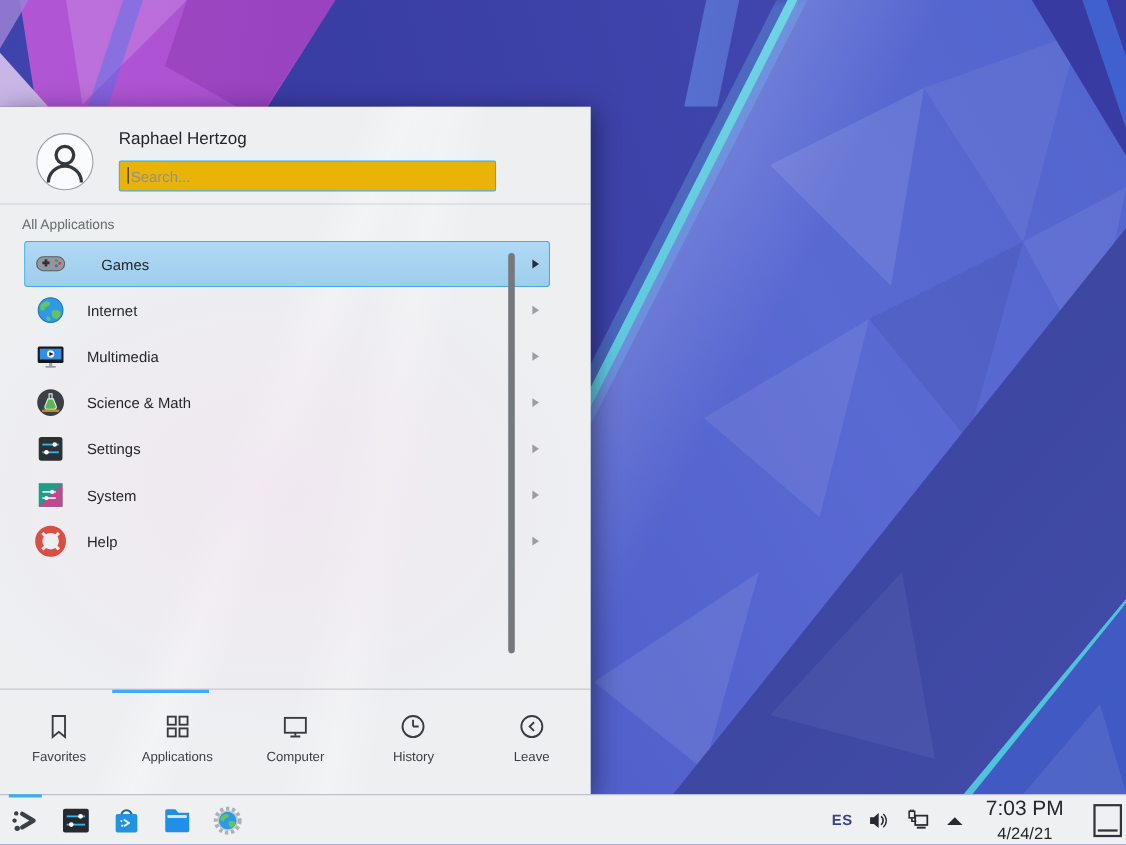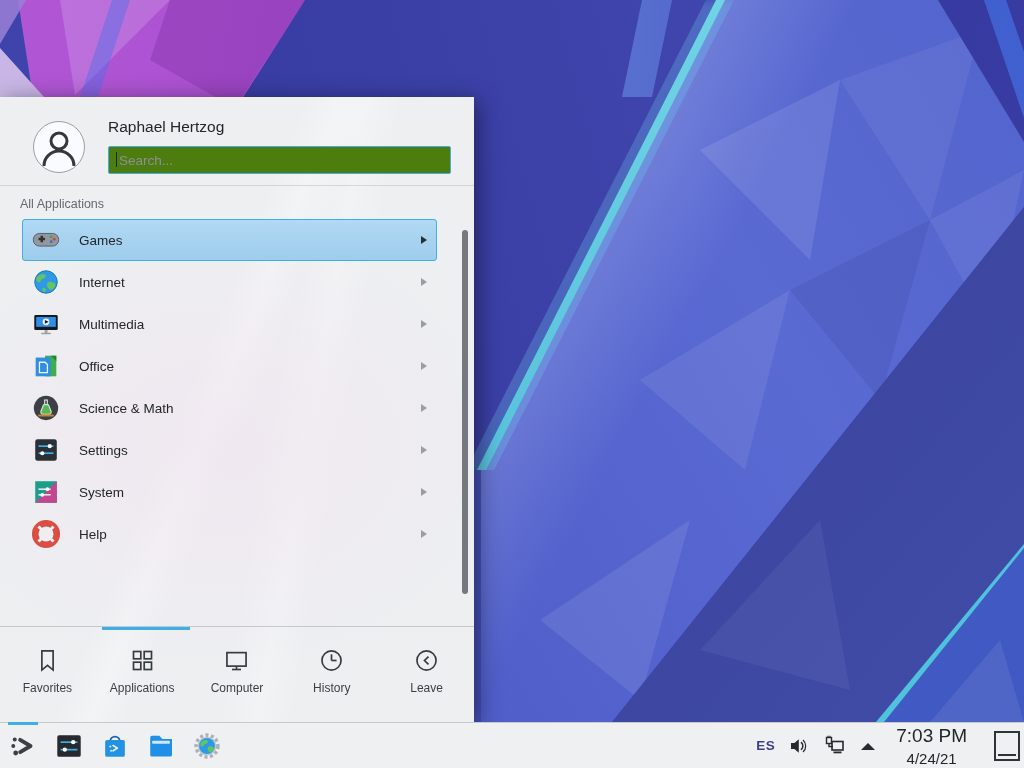--- a/index.html
+++ b/index.html
@@ -41,43 +41,43 @@
     background:linear-gradient(115deg,#3d5ace,#4468d6);opacity:.9;}
   .wp-shadowband{clip-path:polygon(612px 722px,1024px 207px,1024px 553px,884px 722px);
     background:linear-gradient(130deg,#2f368f 0%,#3b459f 60%,#424da9 100%);}
   .wp-s1{clip-path:polygon(700px 650px,820px 520px,850px 690px);background:rgba(255,255,255,.05);}
   .wp-cyan2{clip-path:polygon(876px 722px,888px 722px,1024px 556px,1024px 544px);background:#4fc3dc;}
   .wp-corner{clip-path:polygon(884px 722px,1024px 548px,1024px 722px);
     background:linear-gradient(125deg,#4c68d0,#3f58c2);}
   .wp-corner-f{clip-path:polygon(930px 722px,1000px 640px,1024px 722px);background:rgba(255,255,255,.08);}
 
   
-  #kickoff{position:absolute;left:0;top:97px;width:426px;height:625px;background:#edeff1;
-    box-shadow:4px 4px 22px rgba(0,0,0,.45);z-index:10;padding-left:48px;}
+  #kickoff{position:absolute;left:0;top:97px;width:537px;height:625px;background:#edeff1;
+    box-shadow:4px 4px 22px rgba(0,0,0,.45);z-index:10;}
   .menu-sheen{position:absolute;inset:0;pointer-events:none;
     background:
       radial-gradient(420px 320px at 46% 56%,rgba(242,225,240,.55),rgba(242,225,240,0) 70%),
       linear-gradient(112deg,transparent 42%,rgba(255,255,255,.30) 47%,transparent 52%),
       linear-gradient(100deg,transparent 56%,rgba(255,255,255,.26) 63%,transparent 69%);}
   .ko-header{position:absolute;left:0;top:0;right:0;height:88px;}
   .ko-header-sep{position:absolute;left:0;top:88px;right:0;height:1px;background:rgba(140,146,152,.28);}
   .avatar{position:absolute;left:33px;top:24px;width:50px;height:50px;border-radius:50%;
     border:1px solid #9aa0a5;background:#fafbfc;display:flex;align-items:center;justify-content:center;overflow:hidden;}
   .user-name{position:absolute;left:108px;top:21px;font-size:15.5px;color:#232629;}
-  .search-wrap{position:absolute;left:108px;top:49px;width:341px;height:26px;background:#4d7c0f;
+  .search-wrap{position:absolute;left:108px;top:49px;width:341px;height:26px;background:#eab308;
     border:1px solid #3daee9;border-radius:2px;}
   .search-wrap input{position:absolute;inset:0;border:none;outline:none;background:transparent;
     padding:0 8px 0 10px;font-size:13.5px;font-family:"Liberation Sans",sans-serif;color:#232629;}
   .search-wrap input::placeholder{color:#8d9195;}
   .search-caret{position:absolute;left:7px;top:5px;width:1px;height:15px;background:#232629;}
   .section-label{position:absolute;left:20px;top:100px;font-size:12.5px;color:#646a6f;}
   .app-list{position:absolute;left:0;top:122px;right:0;height:407px;overflow:hidden;}
   .app-row{position:relative;display:flex;align-items:center;height:40px;margin:0 37px 0 22px;
     border:1px solid transparent;border-radius:3px;cursor:default;}
-  .app-row.selected{background:linear-gradient(180deg,#b0d9f4,#9ecdec);border-color:#3daee9;}
+  .app-row.selected{background:linear-gradient(180deg,#b0d9f4,#9ecdec);border-color:#3daee9;gap:13px;}
   .app-row .cat-icon{width:30px;height:30px;margin-left:8px;flex:0 0 30px;}
   .app-row .cat-label{margin-left:18px;font-size:13.5px;color:#232629;}
   .arrow{margin-left:auto;margin-right:9px;width:0;height:0;
     border-left:6px solid #9a9ea2;border-top:4.5px solid transparent;border-bottom:4.5px solid transparent;}
   .app-row.selected .arrow{border-left-color:#2b2e31;}
   .scroll-thumb{position:absolute;left:462px;top:133px;width:6px;height:364px;border-radius:3px;background:#75797d;}
   .ko-footer-sep{position:absolute;left:0;top:529px;right:0;height:1px;background:rgba(130,136,142,.38);}
   .tab-indicator{position:absolute;left:102px;top:530px;width:88px;height:3px;background:#3daee9;}
   .tabbar{position:absolute;left:0;top:531px;right:0;bottom:0;display:flex;}
   .tab{flex:1 1 0;display:flex;flex-direction:column;align-items:center;padding-top:19px;gap:7px;cursor:default;}
@@ -187,30 +187,20 @@
           <rect x="5.5" y="8.5" width="21" height="10.5" fill="#2f8fe8"></rect>
           <circle cx="16" cy="13.7" r="3.6" fill="#eef2f5"></circle>
           <path d="M14.8 11.8 l4 1.9 -4 1.9 z" fill="#14171c"></path>
           <rect x="14.6" y="22.5" width="3" height="3" fill="#9aa0a6"></rect>
           <rect x="10.8" y="25.3" width="10.5" height="1.6" rx=".8" fill="#9aa0a6"></rect>
         </svg>
         <span class="cat-label">Multimedia</span>
         <span class="arrow"></span>
       </div>
 
-      <div class="app-row">
-        <svg class="cat-icon" viewBox="0 0 32 32">
-          <rect x="15" y="5" width="12" height="22" fill="#3fae4e"></rect>
-          <path d="M21 5 l6 6 v-6 z" fill="#2a8038"></path>
-          <rect x="5" y="7" width="16" height="20" fill="#2e8fe0"></rect>
-          <path d="M9 12 h6 l2.5 2.5 v8.5 h-8.5 z" fill="none" stroke="#eef3f7" stroke-width="1.4"></path>
-        </svg>
-        <span class="cat-label">Office</span>
-        <span class="arrow"></span>
-      </div>
 
       <div class="app-row">
         <svg class="cat-icon" viewBox="0 0 32 32">
           <circle cx="16" cy="16" r="13" fill="#3b4045"></circle>
           <rect x="14.6" y="7.5" width="2.8" height="5" fill="none" stroke="#dfe3e6" stroke-width="1.2"></rect>
           <path d="M13.4 12.5 L10.6 19.5 a2.3 2.3 0 0 0 2.1 3.1 h6.6 a2.3 2.3 0 0 0 2.1 -3.1 L18.6 12.5 z" fill="#57b84f" stroke="#dfe3e6" stroke-width="1.2"></path>
           <rect x="7.5" y="22.8" width="17" height="2.2" rx="1.1" fill="#c8842e"></rect>
         </svg>
         <span class="cat-label">Science &amp; Math</span>
         <span class="arrow"></span>

